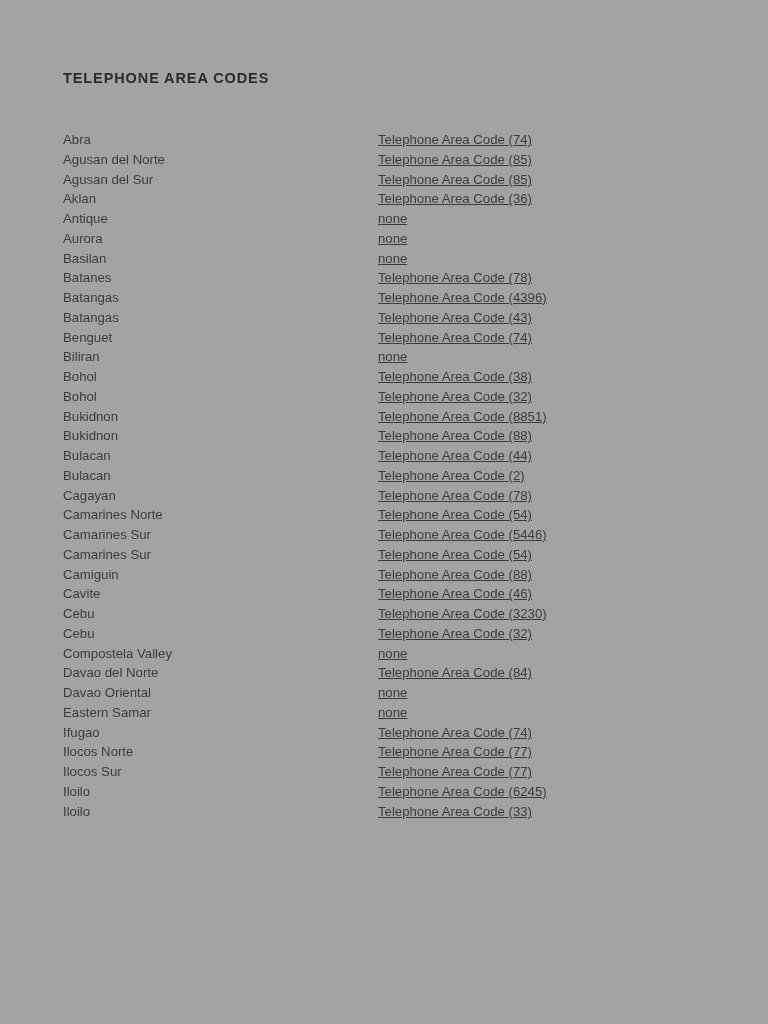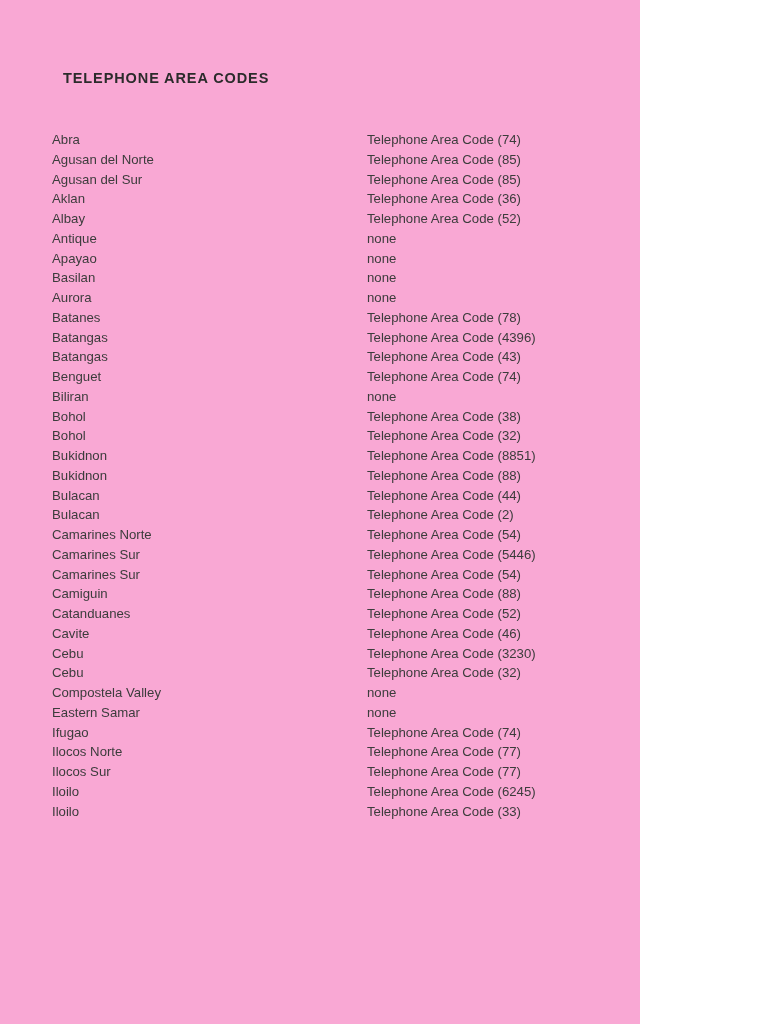--- a/index.html
+++ b/index.html
@@ -12,57 +12,58 @@
     height: 1024px;
     position: relative;
     font-family: "Liberation Sans", sans-serif;
     color: #3c3c3c;
     overflow: hidden;
   }
   .page {
     position: absolute;
     left: 0;
     top: 0;
-    width: 640px;
+    width: 768px;
     height: 1024px;
-    background: #f9a8d4;
+    background: #a3a3a3;
   }
   .doc-title {
     position: absolute;
     left: 63px;
     top: 70px;
     font-size: 14.5px;
     font-weight: bold;
     letter-spacing: 0.9px;
     color: #2b2b2b;
     white-space: nowrap;
   }
   .code-table {
     position: absolute;
-    left: 52px;
+    left: 63px;
     top: 130px;
     width: 600px;
     border-collapse: collapse;
   }
   .code-table td {
     padding: 0;
     margin: 0;
     font-size: 13.2px;
     line-height: 19.75px;
     height: 19.75px;
     color: #3c3c3c;
     vertical-align: top;
     white-space: nowrap;
     font-weight: normal;
   }
   .col-province {
     width: 315px;
   }
   .col-code {
     width: 285px;
+    text-decoration: underline;
   }
 </style>
 </head>
 <body>
 
 <div class="page">
 
   <div class="doc-title">TELEPHONE AREA CODES</div>
 
   <table class="code-table">
@@ -77,37 +78,29 @@
         </tr>
         <tr>
           <td class="col-province">Agusan del Sur</td>
           <td class="col-code">Telephone Area Code (85)</td>
         </tr>
         <tr>
           <td class="col-province">Aklan</td>
           <td class="col-code">Telephone Area Code (36)</td>
         </tr>
         <tr>
-          <td class="col-province">Albay</td>
-          <td class="col-code">Telephone Area Code (52)</td>
-        </tr>
-        <tr>
           <td class="col-province">Antique</td>
           <td class="col-code">none</td>
         </tr>
         <tr>
-          <td class="col-province">Apayao</td>
+          <td class="col-province">Aurora</td>
           <td class="col-code">none</td>
         </tr>
         <tr>
           <td class="col-province">Basilan</td>
-          <td class="col-code">none</td>
-        </tr>
-        <tr>
-          <td class="col-province">Aurora</td>
           <td class="col-code">none</td>
         </tr>
         <tr>
           <td class="col-province">Batanes</td>
           <td class="col-code">Telephone Area Code (78)</td>
         </tr>
         <tr>
           <td class="col-province">Batangas</td>
           <td class="col-code">Telephone Area Code (4396)</td>
         </tr>
@@ -141,56 +134,64 @@
         </tr>
         <tr>
           <td class="col-province">Bulacan</td>
           <td class="col-code">Telephone Area Code (44)</td>
         </tr>
         <tr>
           <td class="col-province">Bulacan</td>
           <td class="col-code">Telephone Area Code (2)</td>
         </tr>
         <tr>
+          <td class="col-province">Cagayan</td>
+          <td class="col-code">Telephone Area Code (78)</td>
+        </tr>
+        <tr>
           <td class="col-province">Camarines Norte</td>
           <td class="col-code">Telephone Area Code (54)</td>
         </tr>
         <tr>
           <td class="col-province">Camarines Sur</td>
           <td class="col-code">Telephone Area Code (5446)</td>
         </tr>
         <tr>
           <td class="col-province">Camarines Sur</td>
           <td class="col-code">Telephone Area Code (54)</td>
         </tr>
         <tr>
           <td class="col-province">Camiguin</td>
           <td class="col-code">Telephone Area Code (88)</td>
         </tr>
         <tr>
-          <td class="col-province">Catanduanes</td>
-          <td class="col-code">Telephone Area Code (52)</td>
-        </tr>
-        <tr>
           <td class="col-province">Cavite</td>
           <td class="col-code">Telephone Area Code (46)</td>
         </tr>
         <tr>
           <td class="col-province">Cebu</td>
           <td class="col-code">Telephone Area Code (3230)</td>
         </tr>
         <tr>
           <td class="col-province">Cebu</td>
           <td class="col-code">Telephone Area Code (32)</td>
         </tr>
         <tr>
           <td class="col-province">Compostela Valley</td>
           <td class="col-code">none</td>
         </tr>
         <tr>
+          <td class="col-province">Davao del Norte</td>
+          <td class="col-code">Telephone Area Code (84)</td>
+        </tr>
+        <tr>
+          <td class="col-province">Davao Oriental</td>
+          <td class="col-code">none</td>
+        </tr>
+        <tr>
           <td class="col-province">Eastern Samar</td>
           <td class="col-code">none</td>
         </tr>
         <tr>
           <td class="col-province">Ifugao</td>
           <td class="col-code">Telephone Area Code (74)</td>
         </tr>
         <tr>
           <td class="col-province">Ilocos Norte</td>
           <td class="col-code">Telephone Area Code (77)</td>

